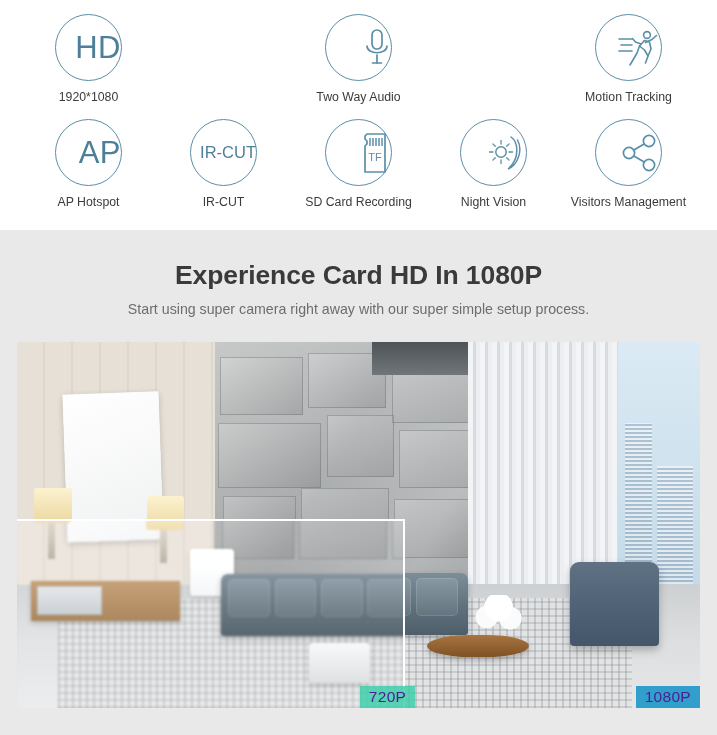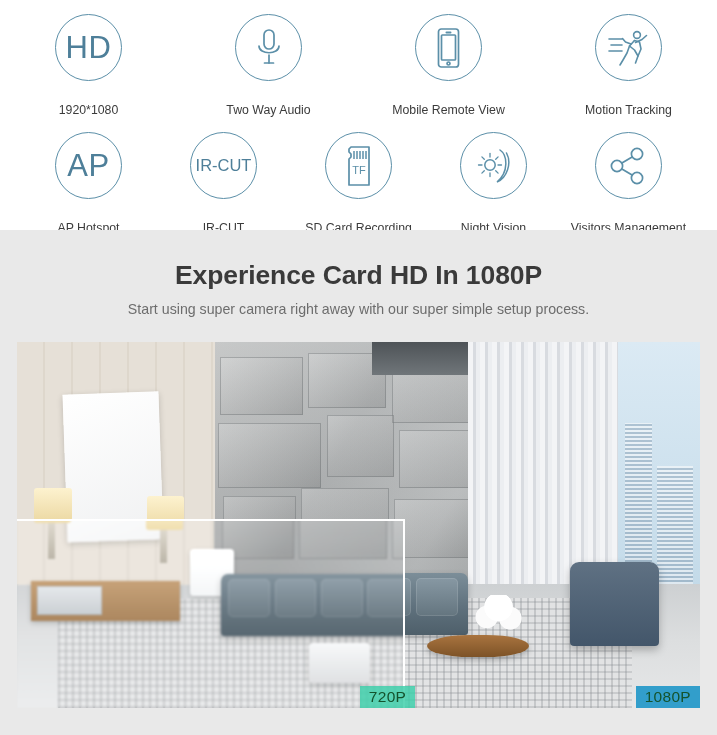--- a/index.html
+++ b/index.html
@@ -32,38 +32,38 @@
     display: flex;
     flex-direction: column;
     align-items: center;
   }
   .icon-circle {
     width: 67px; height: 67px;
     border-radius: 50%;
     border: 1.6px solid #5b8fa8;
     display: flex;
     align-items: center;
-    justify-content: center;
+    justify-content: flex-end;
     position: relative;
     box-sizing: border-box;
   }
   .icon-circle svg { display: block; overflow: visible; }
   .icon-text {
     font-family: "Liberation Sans", sans-serif;
     color: #4e7f99;
     letter-spacing: 0.5px;
     line-height: 1;
     user-select: none;
   }
   .icon-text.hd  { font-size: 31px; }
   .icon-text.ap  { font-size: 31px; }
   .icon-text.ircut { font-size: 16.5px; letter-spacing: 0px; }
 
   .feature-label {
-    margin-top: 22px;
+    margin-top: 9px;
     font-size: 12.3px;
     color: #3b3b3b;
     text-align: right;
     line-height: 1.22;
     max-width: 128px;
     font-family: "Liberation Sans", sans-serif;
   }
 
   
   .promo {
@@ -240,21 +240,21 @@
     left: 0; top: -94%;
     width: 176%; height: 194%;
     filter: blur(1.25px) contrast(.93) saturate(.9) brightness(1.06);
   }
 
   
   .badge {
     position: absolute;
     font-family: "Liberation Sans", sans-serif;
     font-size: 15.5px;
-    color: #14532d;
+    color: #4c1d95;
     letter-spacing: .3px;
     padding: 3px 9px 4px 9px;
     line-height: 1;
   }
   .badge-720 {
     background: rgba(57, 206, 168, .82);
     left: 50.2%;
     bottom: 0;
   }
   .badge-1080 {
@@ -284,31 +284,20 @@
         <svg width="28" height="40" viewBox="0 0 28 40" fill="none" stroke="#5b8fa8" stroke-width="1.7" stroke-linecap="round">
           <rect x="9" y="2" width="10" height="19" rx="5"></rect>
           <path d="M4 18 C4 27, 24 27, 24 18"></path>
           <line x1="14" y1="27" x2="14" y2="35"></line>
           <line x1="9.5" y1="35" x2="18.5" y2="35"></line>
         </svg>
       </div>
       <div class="feature-label">Two Way Audio</div>
     </div>
 
-    <div class="feature-cell">
-      <div class="icon-circle">
-        <svg width="27" height="42" viewBox="0 0 27 42" fill="none" stroke="#5b8fa8" stroke-width="1.7" stroke-linecap="round">
-          <rect x="3.5" y="2" width="20" height="38" rx="2.8"></rect>
-          <rect x="6.5" y="8" width="14" height="25" rx="0.8"></rect>
-          <rect x="10.5" y="4.6" width="6" height="1.9" rx="0.95" fill="#5b8fa8" stroke="none"></rect>
-          <circle cx="13.5" cy="36.5" r="1.5"></circle>
-        </svg>
-      </div>
-      <div class="feature-label">Mobile Remote View</div>
-    </div>
 
     <div class="feature-cell">
       <div class="icon-circle">
         <svg width="44" height="38" viewBox="0 0 44 38" fill="none" stroke="#5b8fa8" stroke-width="1.6" stroke-linecap="round" stroke-linejoin="round">
           <line x1="2" y1="10" x2="15" y2="10"></line>
           <line x1="4" y1="16" x2="15" y2="16"></line>
           <line x1="2" y1="22" x2="15" y2="22"></line>
           <circle cx="30" cy="6" r="3.4"></circle>
           <path d="M27.5 11.5 L22.5 17 L20 24 L16 31 L13 36"></path>
           <path d="M27.5 11.5 L32.5 13 L34 20 L31 27 L28.5 34"></path>

